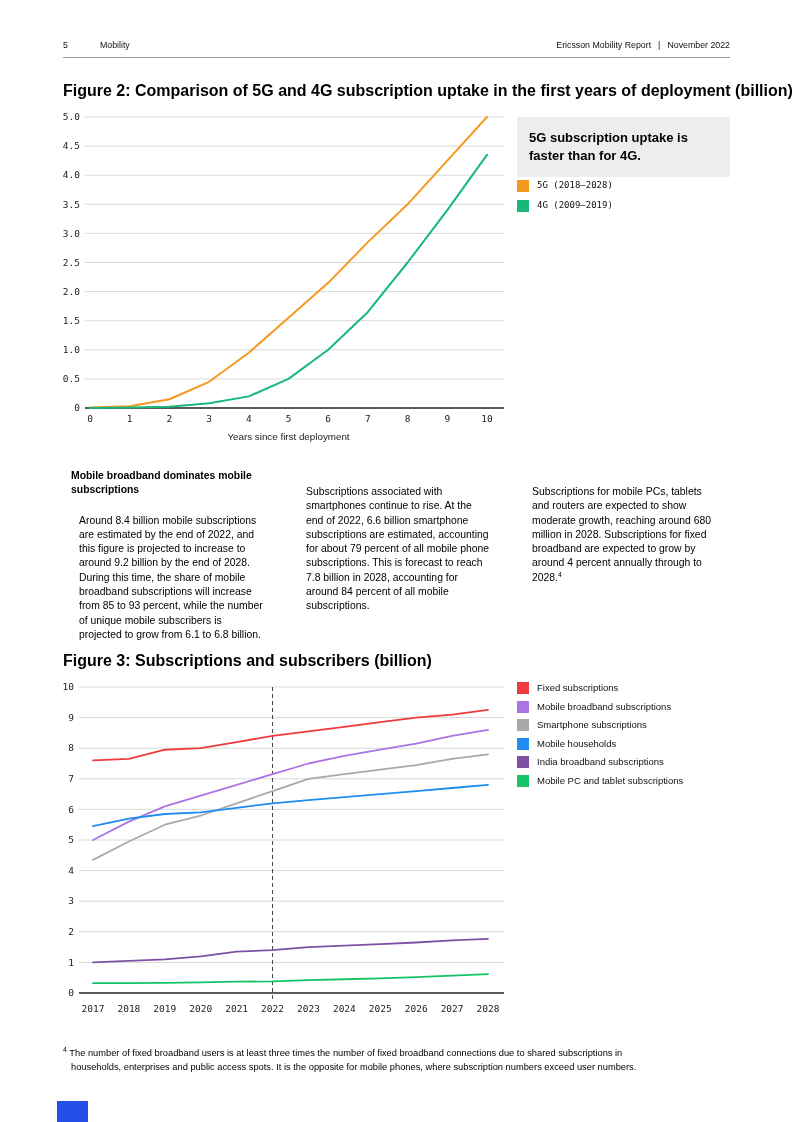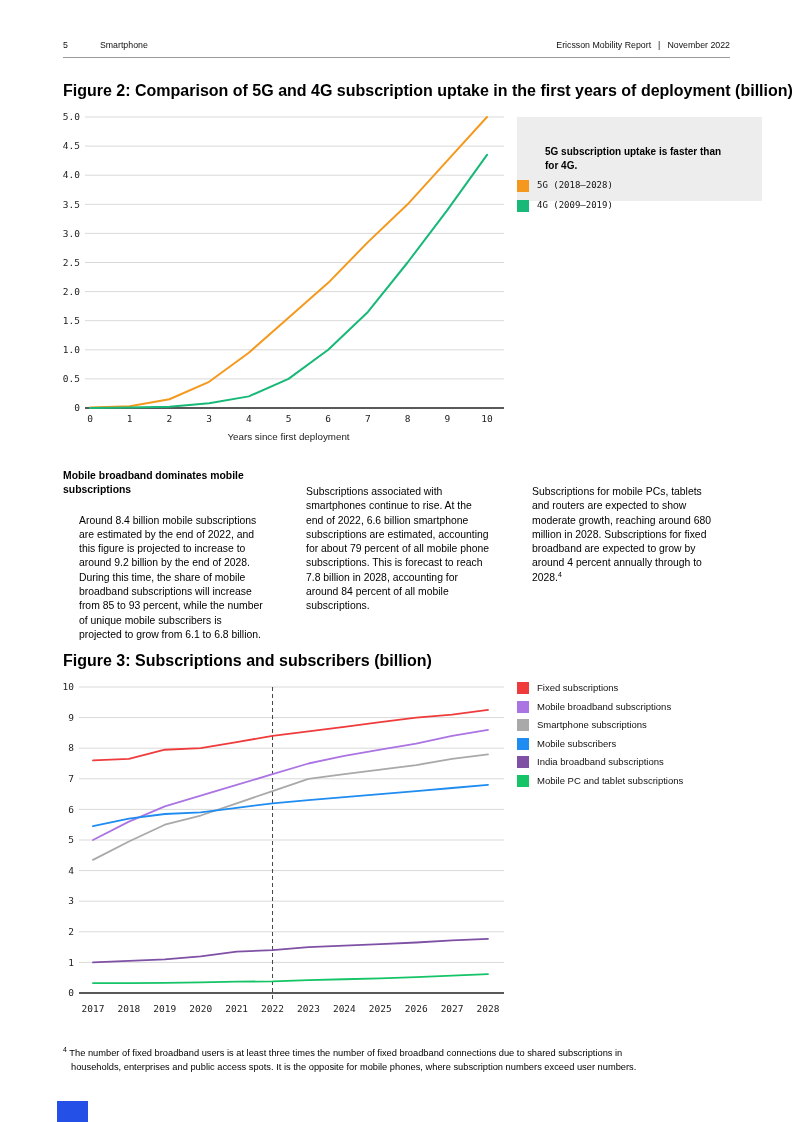--- a/index.html
+++ b/index.html
@@ -16,53 +16,53 @@
   
   .fig-title { position:absolute; left:63px; font-weight:bold; font-size:16px; color:#000; }
   #fig2-title { top:82px; }
   #fig3-title { top:652px; }
   
   .chart-svg { position:absolute; left:55px; }
   #chart-0 { top:100px; }
   #chart-1 { top:680px; }
   
   .callout { position:absolute; left:517px; top:117px; width:189px; background:#ededed;
-             padding:28px; font-weight:bold; font-size:10px; line-height:1.4; color:#000; }
+             padding:12px; font-weight:bold; font-size:13px; line-height:1.4; color:#000; }
   
   .legend { position:absolute; left:517px; display:flex; flex-direction:column; }
   #legend-0 { top:180px; gap:8px; }
   #legend-1 { top:682px; gap:6.5px; }
   .legend-row { display:flex; align-items:flex-start; gap:8px; }
   .swatch { width:12px; height:12px; flex:0 0 auto; }
   #legend-0 .legend-label { font-family:"DejaVu Sans Mono", monospace; font-size:9px; }
   #legend-1 .legend-label { font-size:9.5px; }
   
   .columns { position:absolute; top:469px; left:63px; width:667px;
              display:grid; grid-template-columns:218px 217px 214px; column-gap:9px;
              font-size:10.4px; line-height:14.3px; color:#000; }
-  .col-heading { font-weight:bold; width:190px; }
+  .col-heading { font-weight:bold; width:190px;margin-left:8px; }
   .columns p { margin:16px; }
   .para-indent { text-indent:14px; }
   sup { font-size:7px; line-height:0; }
   
   .footnote { position:absolute; left:63px; top:1047px; width:572px;
               font-size:9.3px; line-height:1.5; color:#000;
               padding-left:8px; text-indent:-8px; }
   
   .blue-box { position:absolute; left:57px; top:1101px; width:31px; height:21px; }
 </style>
 </head>
 <body>
 
 <div class="page">
 
   <div class="hdr">
     <div class="hdr-left">
       <span>5</span>
-      <span>Smartphone</span>
+      <span>Mobility</span>
     </div>
     <div class="hdr-right">
       <span>Ericsson Mobility Report</span>
       <span>|</span>
       <span>November 2022</span>
     </div>
   </div>
   <div class="hdr-rule"></div>
 
   <div class="fig-title" id="fig2-title">Figure 2: Comparison of 5G and 4G subscription uptake in the first years of deployment (billion)</div>
@@ -186,21 +186,21 @@
       <div class="legend-row">
         <span class="swatch" style="background: rgb(171, 116, 227);"></span>
         <span class="legend-label">Mobile broadband subscriptions</span>
       </div>
       <div class="legend-row">
         <span class="swatch" style="background: rgb(169, 169, 169);"></span>
         <span class="legend-label">Smartphone subscriptions</span>
       </div>
       <div class="legend-row">
         <span class="swatch" style="background: rgb(30, 140, 240);"></span>
-        <span class="legend-label">Mobile subscribers</span>
+        <span class="legend-label">Mobile households</span>
       </div>
       <div class="legend-row">
         <span class="swatch" style="background: rgb(126, 81, 165);"></span>
         <span class="legend-label">India broadband subscriptions</span>
       </div>
       <div class="legend-row">
         <span class="swatch" style="background: rgb(20, 196, 102);"></span>
         <span class="legend-label">Mobile PC and tablet subscriptions</span>
       </div>
     </div>

